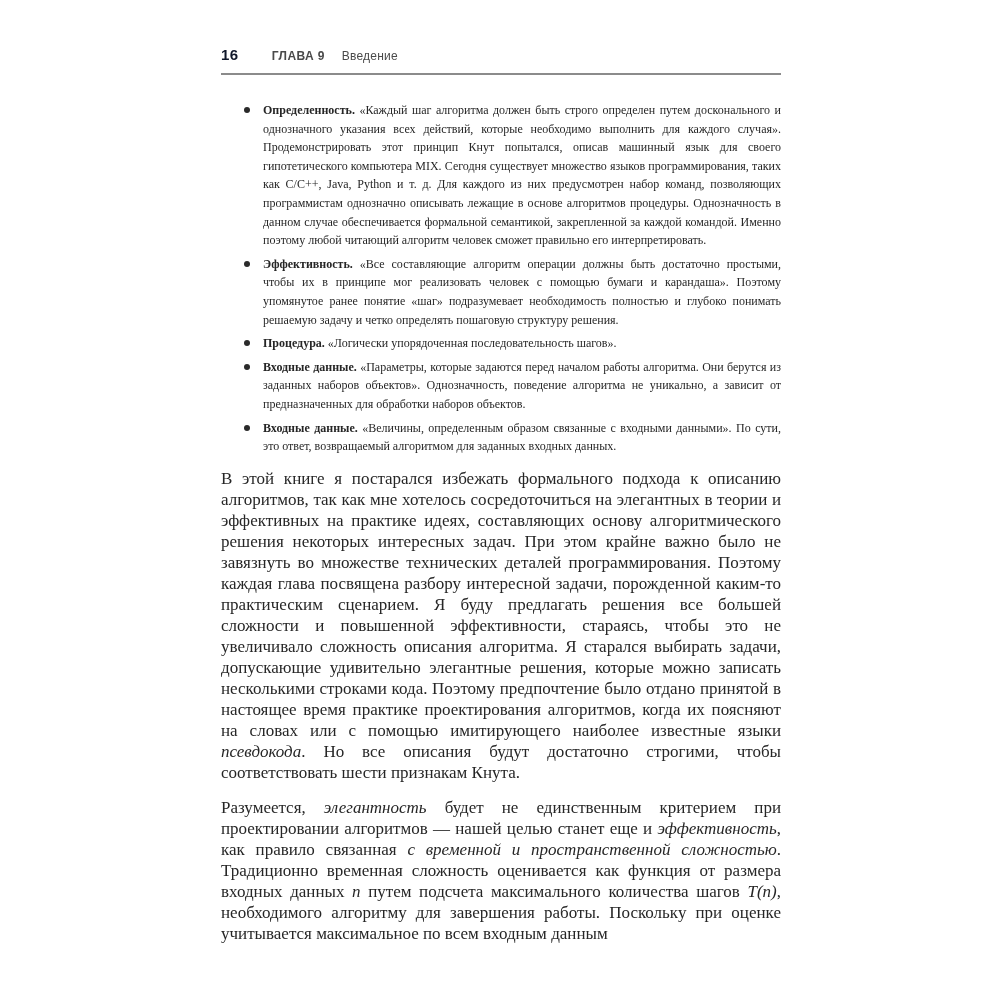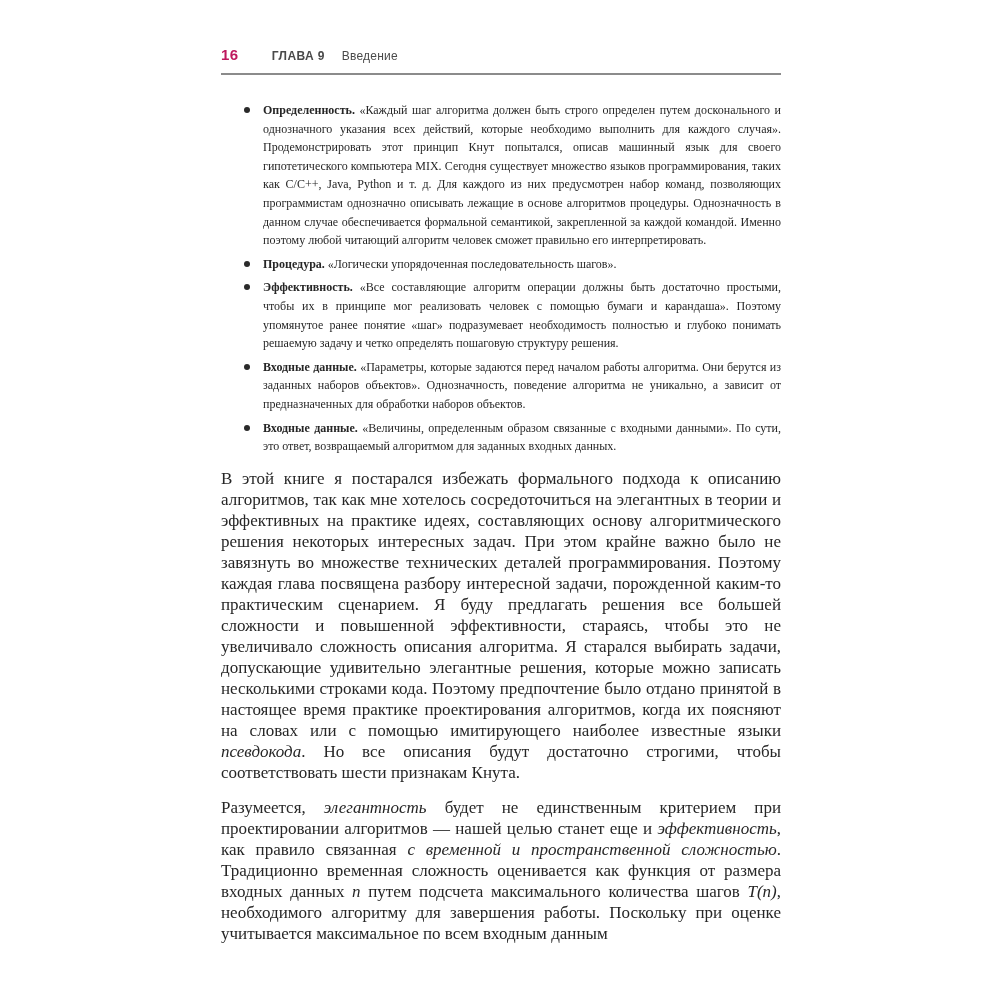--- a/index.html
+++ b/index.html
@@ -24,21 +24,21 @@
   
   .running-head {
     font-family: "Liberation Sans", sans-serif;
     display: flex;
     align-items: baseline;
     height: 18px;
   }
   .page-num {
     font-size: 15px;
     font-weight: 700;
-    color: #be185d;
+    color: #0f172a;
     letter-spacing: 0.5px;
   }
   .chapter {
     font-size: 12px;
     font-weight: 700;
     color: #4a4a4a;
     margin-left: 33px;
     letter-spacing: 0.4px;
   }
   .section {
@@ -103,22 +103,22 @@
 
     <div class="running-head">
       <span class="page-num">16</span>
       <span class="chapter">ГЛАВА 9</span>
       <span class="section">Введение</span>
     </div>
     <div class="head-rule"></div>
 
     <ul class="bullets">
       <li><span class="dot"></span><span class="term">Определенность.</span><span> «Каждый шаг алгоритма должен быть строго определен путем досконального и однозначного указания всех действий, которые необходимо выполнить для каждого случая». Продемонстрировать этот принцип Кнут попытался, описав машинный язык для своего гипотетического компьютера MIX. Сегодня существует множество языков программирования, таких как C/C++, Java, Python и т. д. Для каждого из них предусмотрен набор команд, позволяющих программистам однозначно описывать лежащие в основе алгоритмов процедуры. Однозначность в данном случае обеспечивается формальной семантикой, закрепленной за каждой командой. Именно поэтому любой читающий алгоритм человек сможет правильно его интерпретировать.</span></li>
+      <li><span class="dot"></span><span class="term">Эффективность.</span><span> «Все составляющие алгоритм операции должны быть достаточно простыми, чтобы их в принципе мог реализовать человек с помощью бумаги и карандаша». Поэтому упомянутое ранее понятие «шаг» подразумевает необходимость полностью и глубоко понимать решаемую задачу и четко определять пошаговую структуру решения.</span></li>
       <li><span class="dot"></span><span class="term">Процедура.</span><span> «Логически упорядоченная последовательность шагов».</span></li>
-      <li><span class="dot"></span><span class="term">Эффективность.</span><span> «Все составляющие алгоритм операции должны быть достаточно простыми, чтобы их в принципе мог реализовать человек с помощью бумаги и карандаша». Поэтому упомянутое ранее понятие «шаг» подразумевает необходимость полностью и глубоко понимать решаемую задачу и четко определять пошаговую структуру решения.</span></li>
       <li><span class="dot"></span><span class="term">Входные данные.</span><span> «Параметры, которые задаются перед началом работы алгоритма. Они берутся из заданных наборов объектов». Однозначность, поведение алгоритма не уникально, а зависит от предназначенных для обработки наборов объектов.</span></li>
       <li><span class="dot"></span><span class="term">Входные данные.</span><span> «Величины, определенным образом связанные с входными данными». По сути, это ответ, возвращаемый алгоритмом для заданных входных данных.</span></li>
     </ul>
 
     <p class="body-par par1"><span>В этой книге я постарался избежать формального подхода к описанию алгоритмов, так как мне хотелось сосредоточиться на элегантных в теории и эффективных на практике идеях, составляющих основу алгоритмического решения некоторых интересных задач. При этом крайне важно было не завязнуть во множестве технических деталей программирования. Поэтому каждая глава посвящена разбору интересной задачи, порожденной каким-то практическим сценарием. Я буду предлагать решения все большей сложности и повышенной эффективности, стараясь, чтобы это не увеличивало сложность описания алгоритма. Я старался выбирать задачи, допускающие удивительно элегантные решения, которые можно записать несколькими строками кода. Поэтому предпочтение было отдано принятой в настоящее время практике проектирования алгоритмов, когда их поясняют на словах или с помощью имитирующего наиболее известные языки </span><span class="it">псевдокода</span><span>. Но все описания будут достаточно строгими, чтобы соответствовать шести признакам Кнута.</span></p>
 
     <p class="body-par par2"><span>Разумеется, </span><span class="it">элегантность</span><span> будет не единственным критерием при проектировании алгоритмов — нашей целью станет еще и </span><span class="it">эффективность</span><span>, как правило связанная </span><span class="it">с временной и пространственной сложностью</span><span>. Традиционно временная сложность оценивается как функция от размера входных данных </span><span class="it">n</span><span> путем подсчета максимального количества шагов </span><span class="it">T(n)</span><span>, необходимого алгоритму для завершения работы. Поскольку при оценке учитывается максимальное по всем входным данным</span></p>
 
   </div>
 </div>

